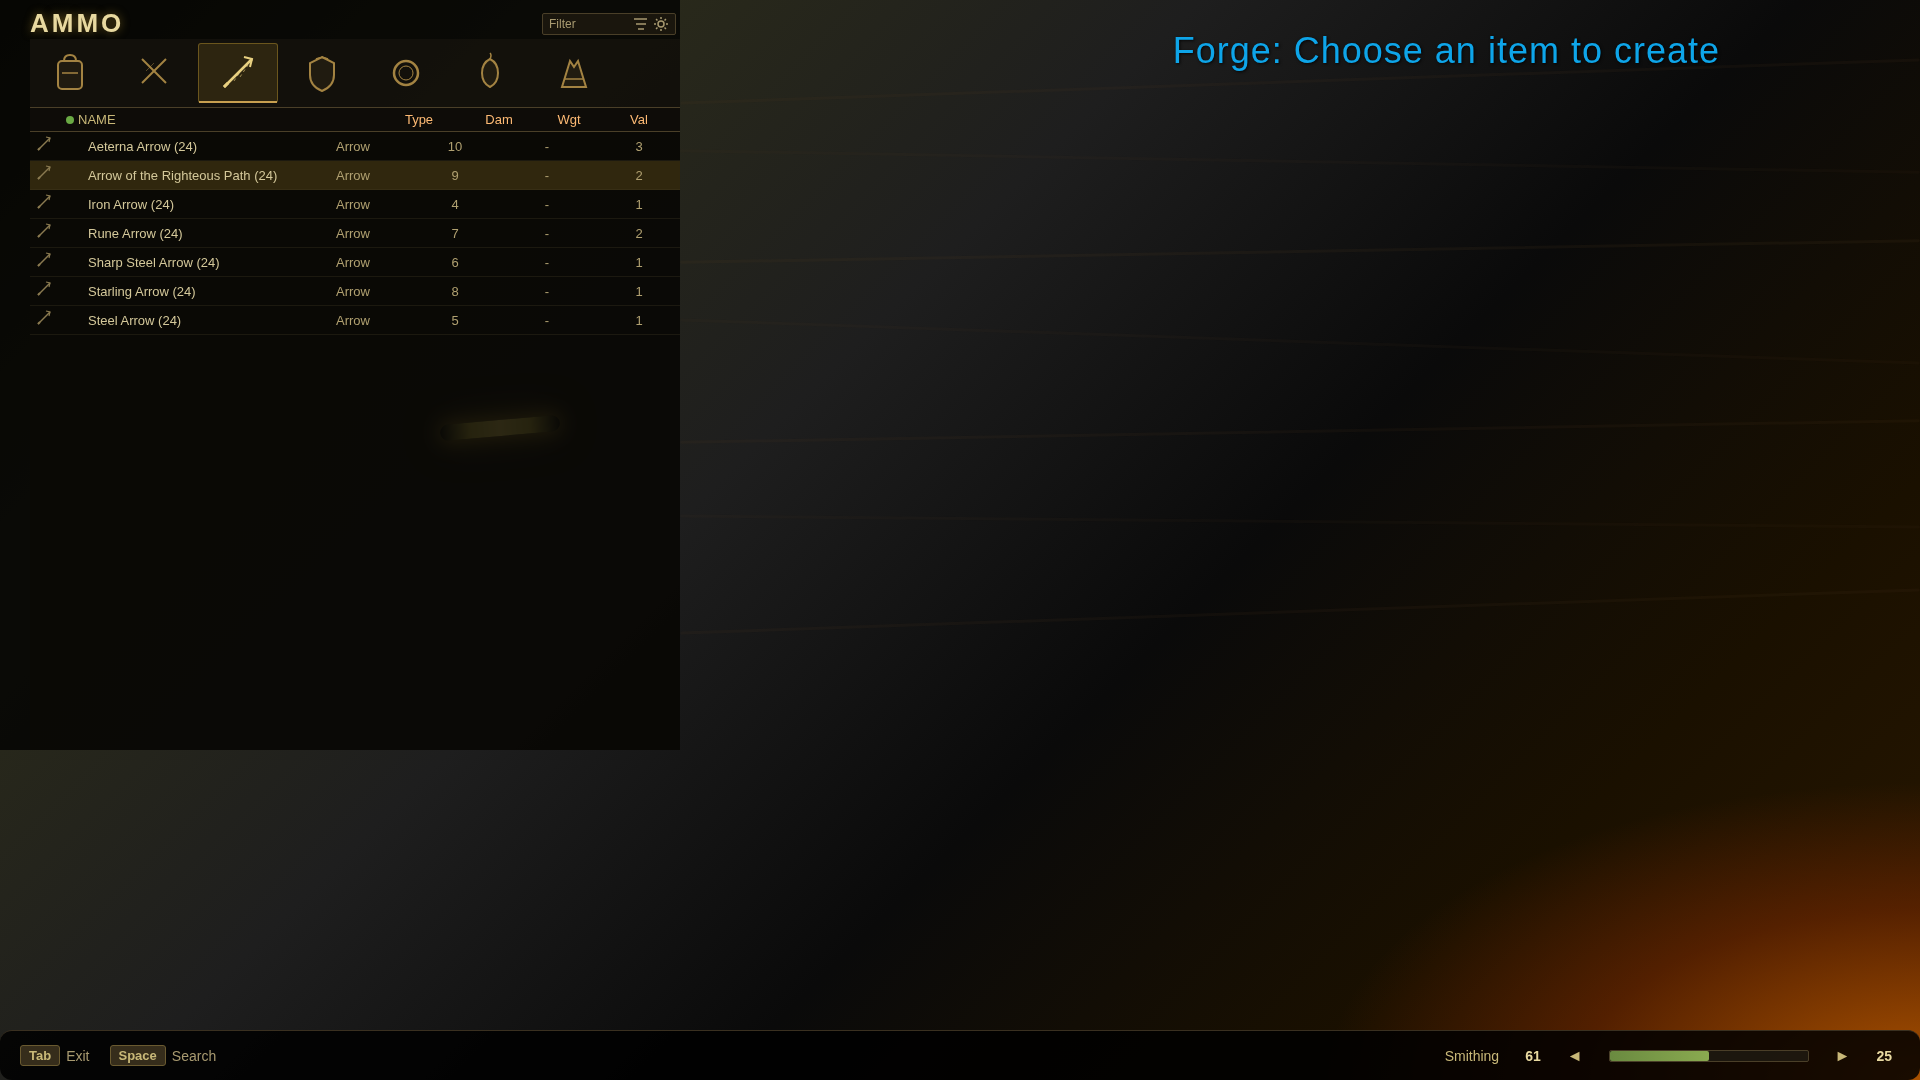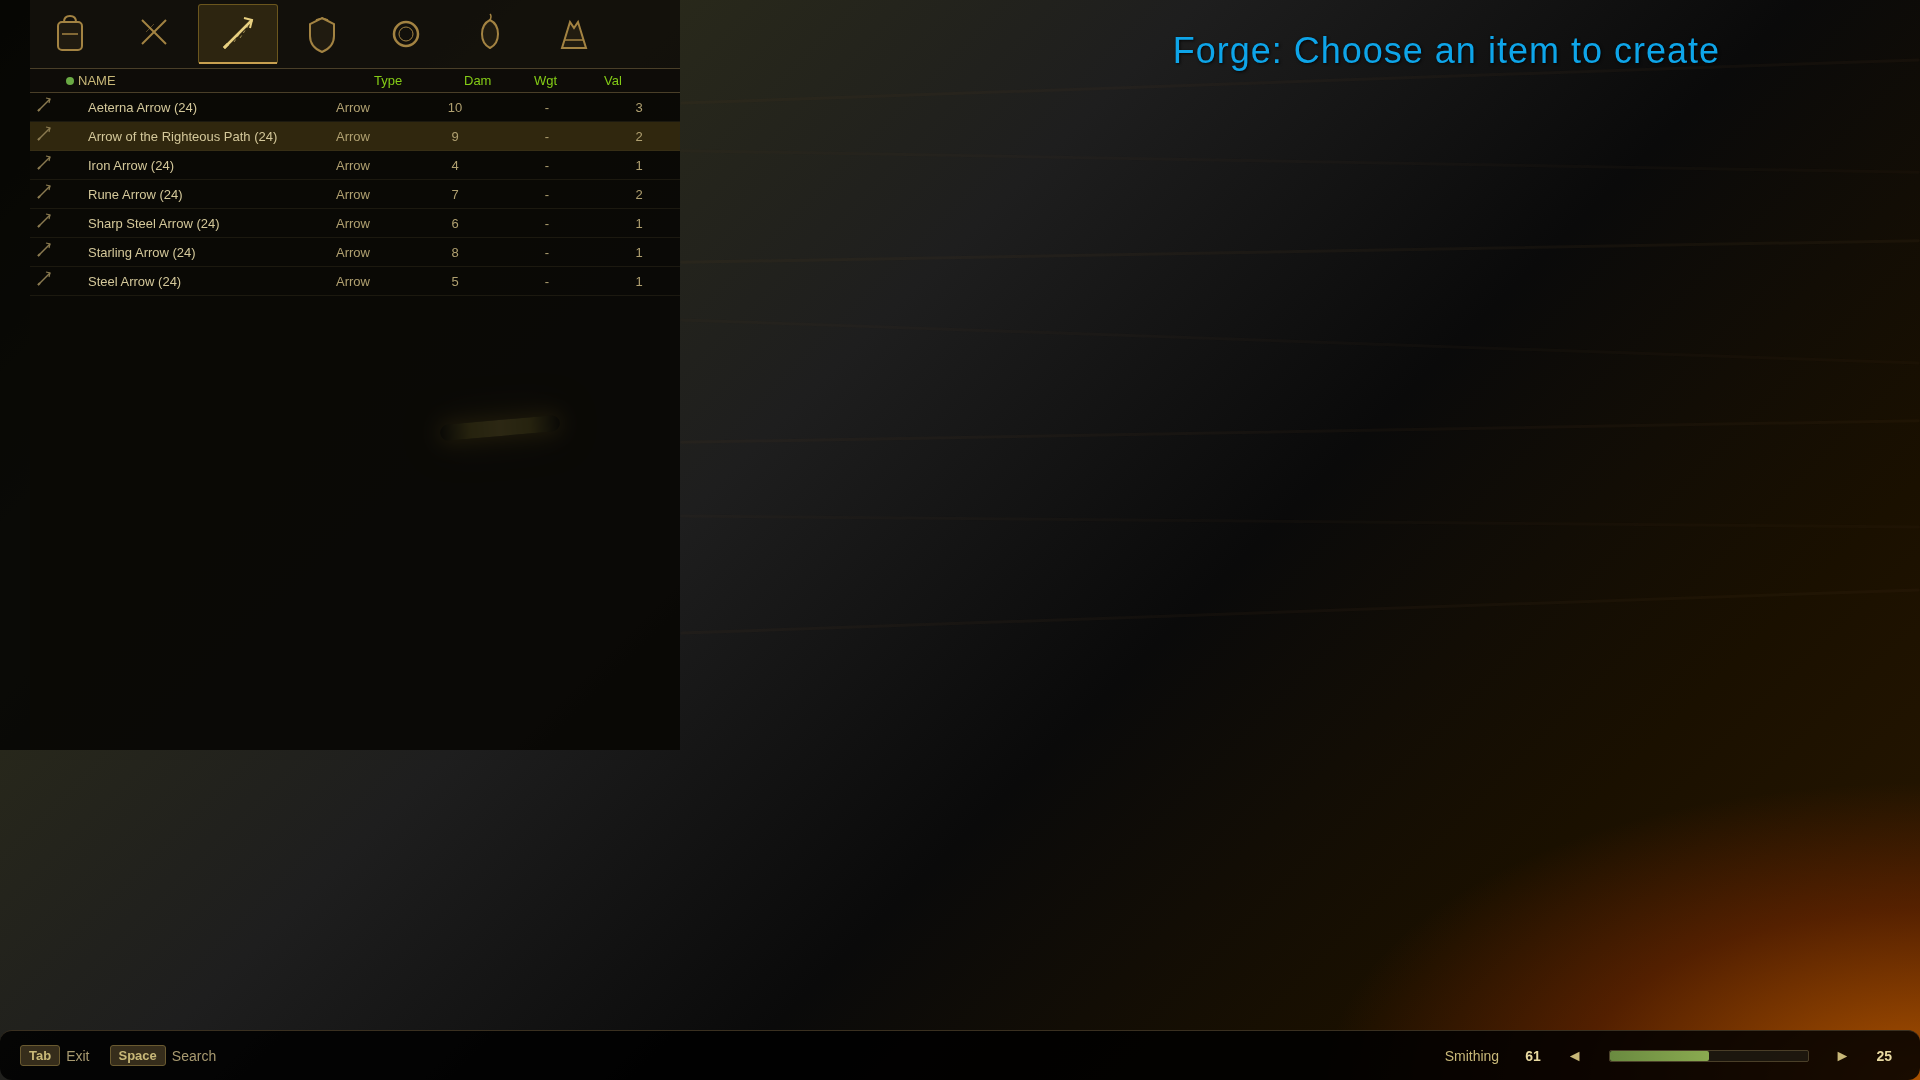--- a/index.html
+++ b/index.html
@@ -131,21 +131,22 @@
     }
 
     .sort-dot {
       width: 8px;
       height: 8px;
       background: #6aaa44;
       border-radius: 50%;
     }
 
     .col-header {
-      color: #84cc16;
+      text-align: center;
+      color: #fdba74;
     }
 
     
     .item-list {
       flex: 1;
       overflow-y: auto;
       background: rgba(10,9,6,0.85);
     }
 
     .item-row {
@@ -343,20 +344,38 @@
   <div class="wood-line" style="top:520px; left:0; width:100%; transform:rotate(0.5deg); opacity:0.3;"></div>
   <div class="wood-line" style="top:610px; left:0; width:100%; transform:rotate(-2deg); opacity:0.4;"></div>
 </div>
 
 <div class="left-panel-bg"></div>
 
 <div class="glow-arrow"></div>
 
 <div class="ui-panel">
 
+  <div class="header-row">
+    <div>
+      <span class="title-text">AMMO</span>
+    </div>
+    <div class="search-container" style="margin-left:auto; margin-right:4px;">
+      <span class="search-input-display">Filter</span>
+      <svg width="16" height="16" viewBox="0 0 16 16" fill="#a89a70">
+        <path d="M1 3h14M3 8h10M5 13h6"></path>
+        <line x1="1" y1="3" x2="14" y2="3" stroke="#a89a70" stroke-width="1.5"></line>
+        <line x1="3" y1="8" x2="13" y2="8" stroke="#a89a70" stroke-width="1.5"></line>
+        <line x1="5" y1="13" x2="11" y2="13" stroke="#a89a70" stroke-width="1.5"></line>
+      </svg>
+      <svg width="16" height="16" viewBox="0 0 16 16" fill="none" stroke="#a89a70" stroke-width="1.5">
+        <circle cx="8" cy="8" r="3"></circle>
+        <path d="M8 1v2M8 13v2M1 8h2M13 8h2M3.05 3.05l1.41 1.41M11.54 11.54l1.41 1.41M3.05 12.95l1.41-1.41M11.54 4.46l1.41-1.41"></path>
+      </svg>
+    </div>
+  </div>
 
   <div class="category-tabs">
     <div class="tab-item">
       <svg class="tab-icon" width="40" height="45" viewBox="0 0 40 45" fill="none" stroke="#c8a050" stroke-width="2">
         <rect x="8" y="10" width="24" height="28" rx="4" stroke="#c8a050" stroke-width="2" fill="rgba(200,160,80,0.1)"></rect>
         <path d="M14 10 Q14 4 20 4 Q26 4 26 10" stroke="#c8a050" stroke-width="2" fill="none"></path>
         <line x1="12" y1="22" x2="28" y2="22" stroke="#c8a050" stroke-width="1.5"></line>
       </svg>
     </div>
     <div class="tab-item">

